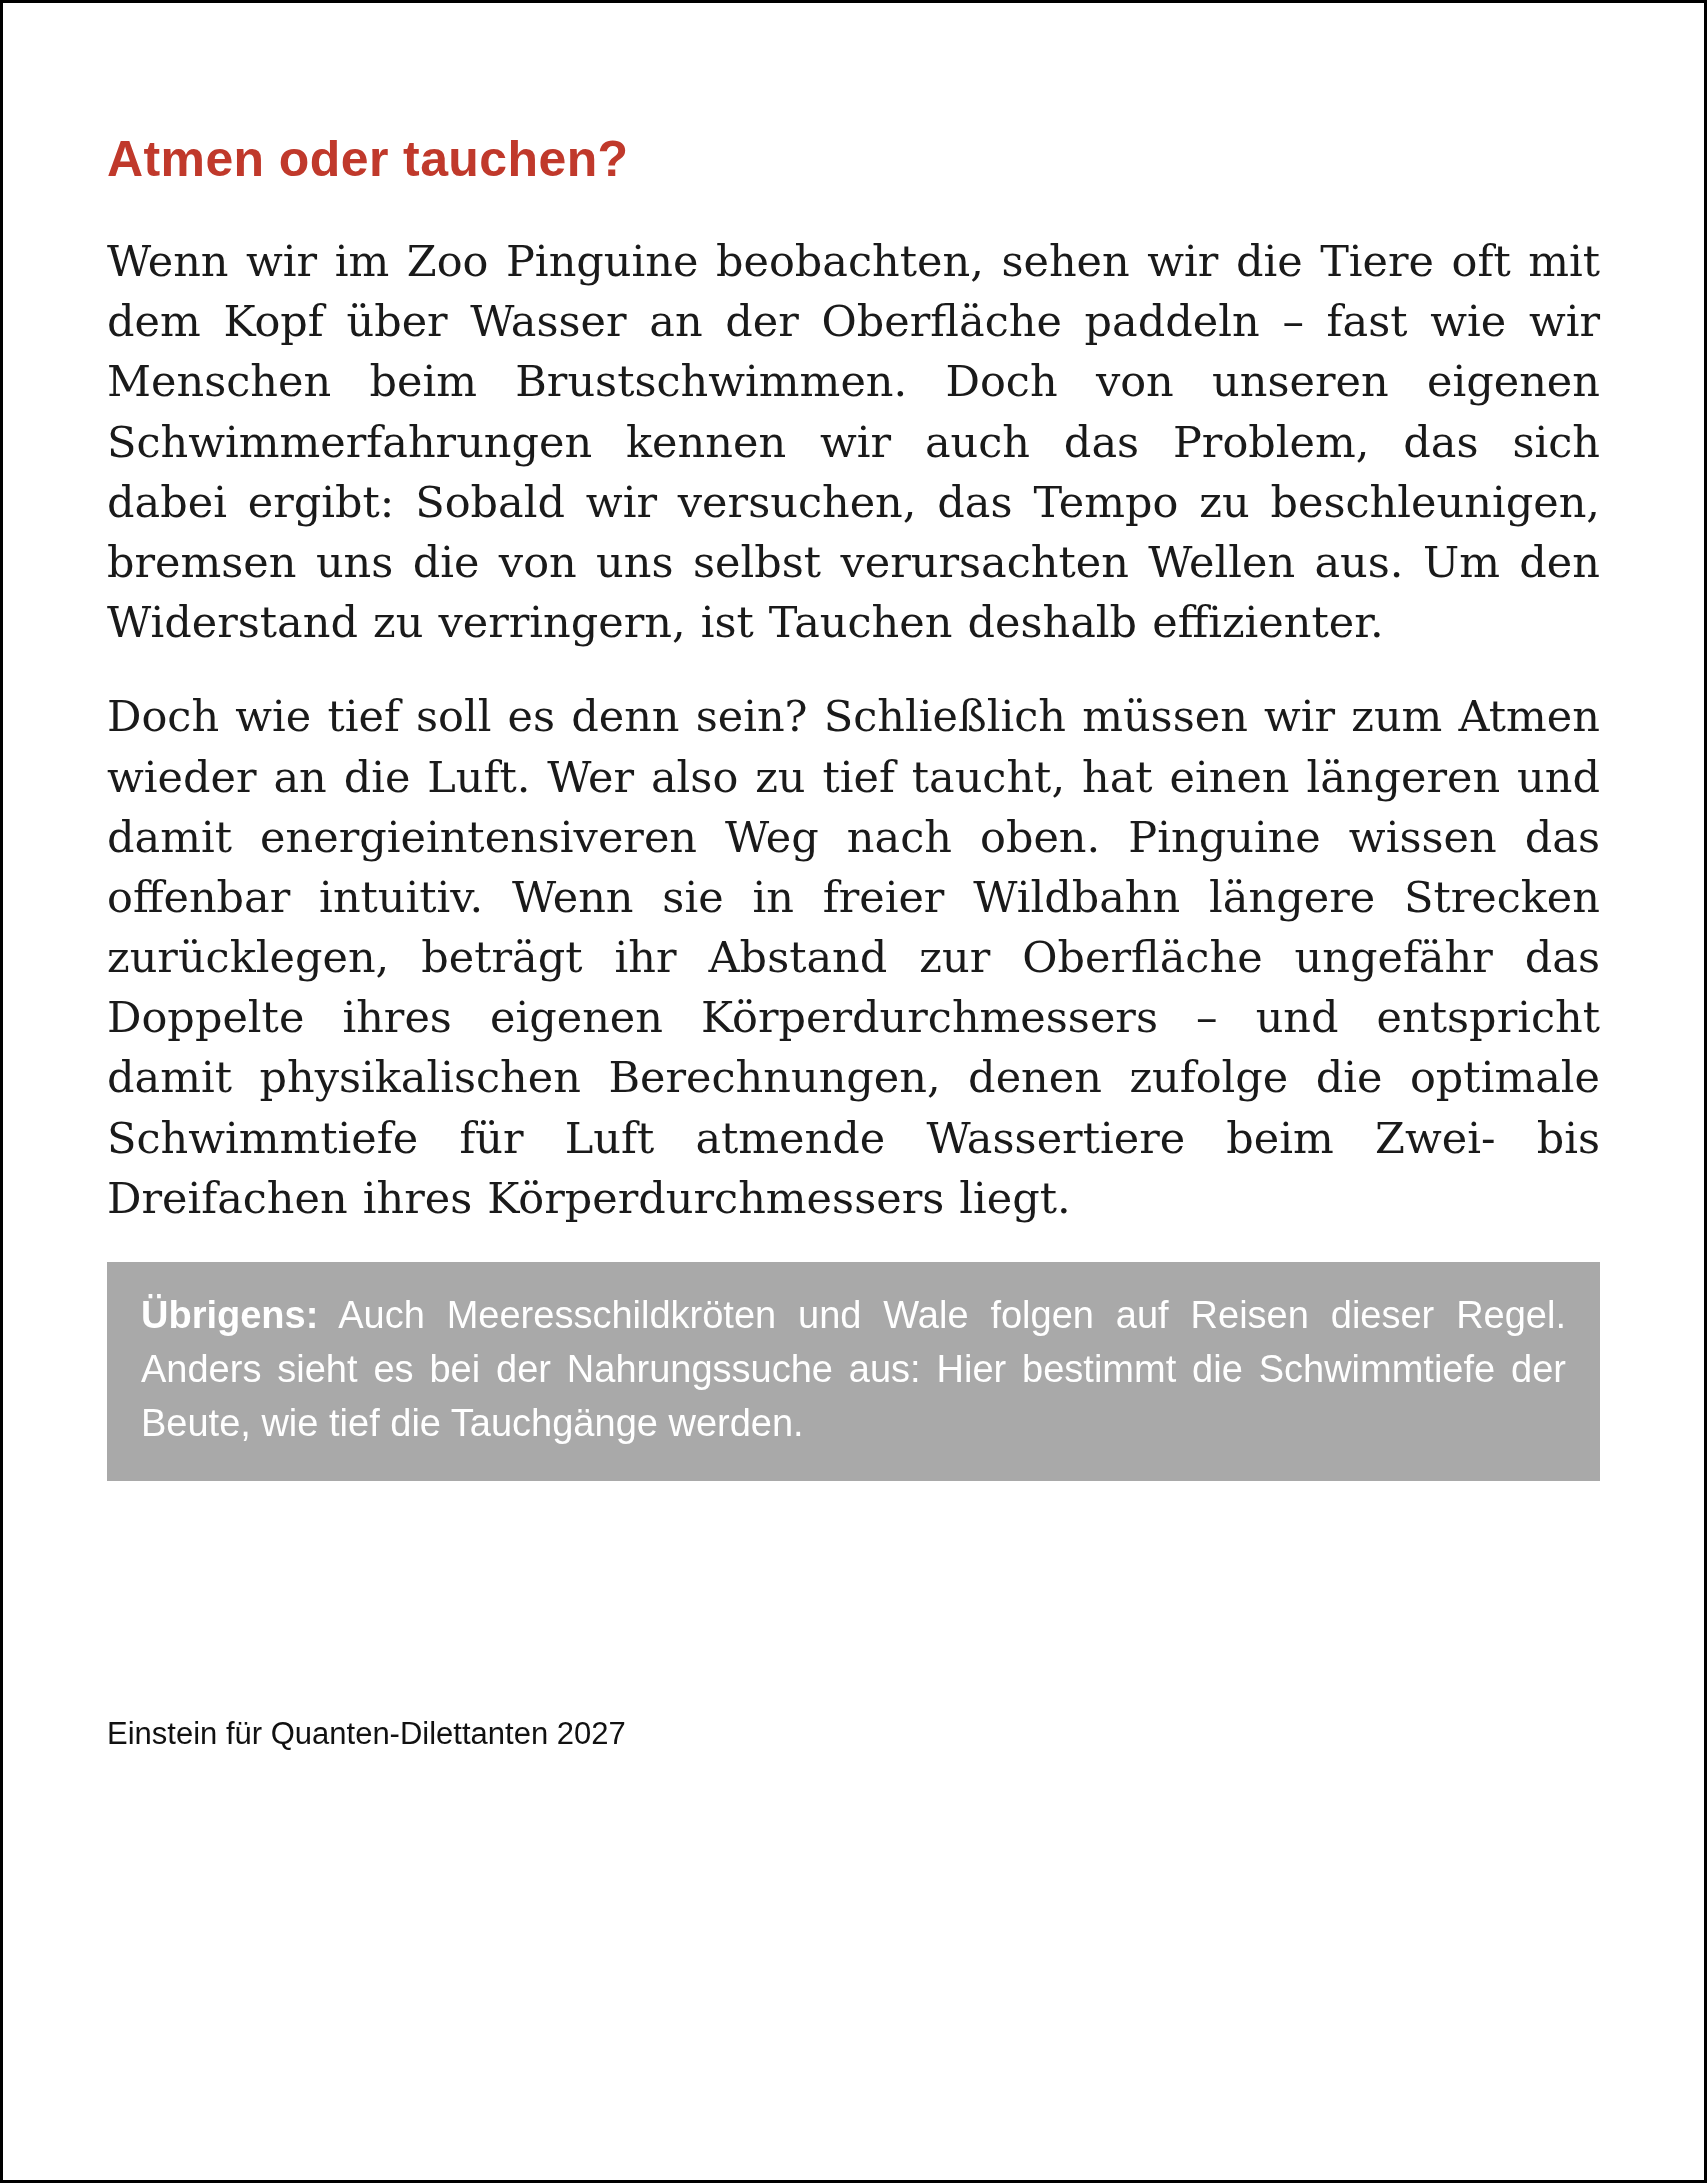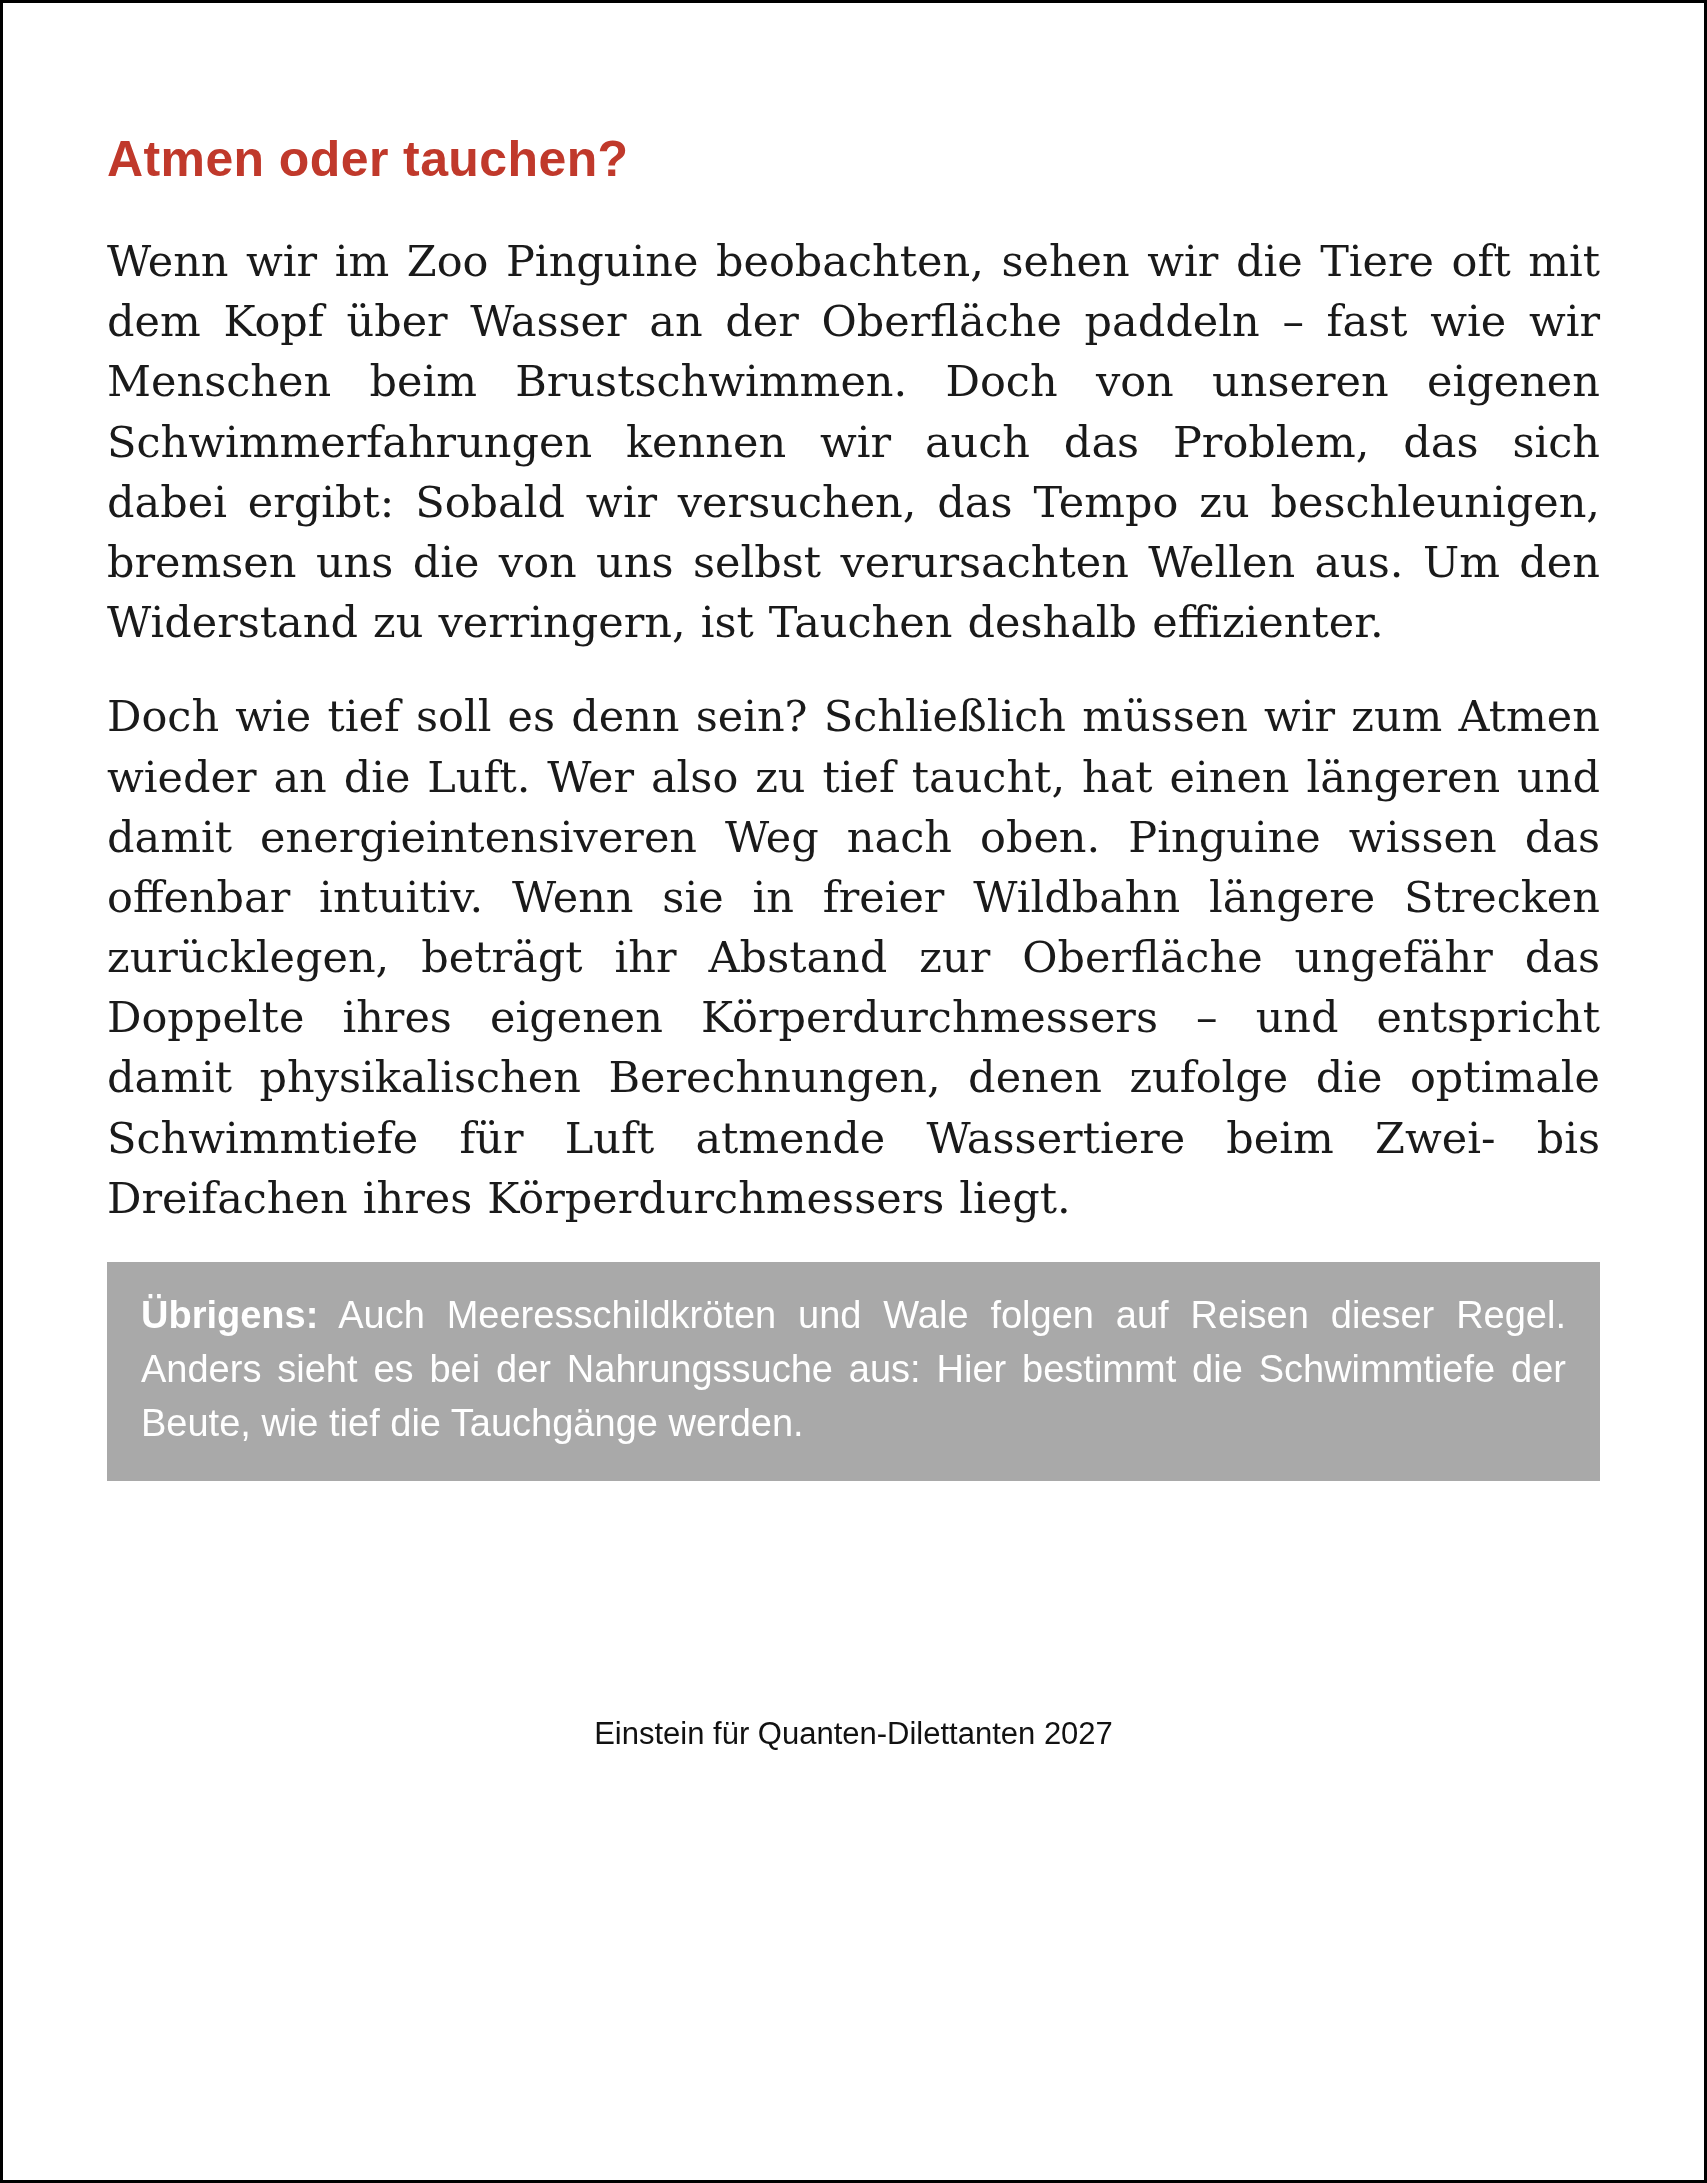--- a/index.html
+++ b/index.html
@@ -57,21 +57,21 @@
     text-align: justify;
   }
   .note-label {
     font-weight: bold;
   }
   .footer-line {
     margin-top: 235px;
     font-family: "Liberation Sans", sans-serif;
     font-size: 31px;
     color: #111111;
-    text-align: center;
+    text-align: left;
   }
 </style>
 </head>
 <body>
 
 <div class="page-frame"></div>
 
 <div class="content">
 
   <h1 class="page-title">Atmen oder tauchen?</h1>

